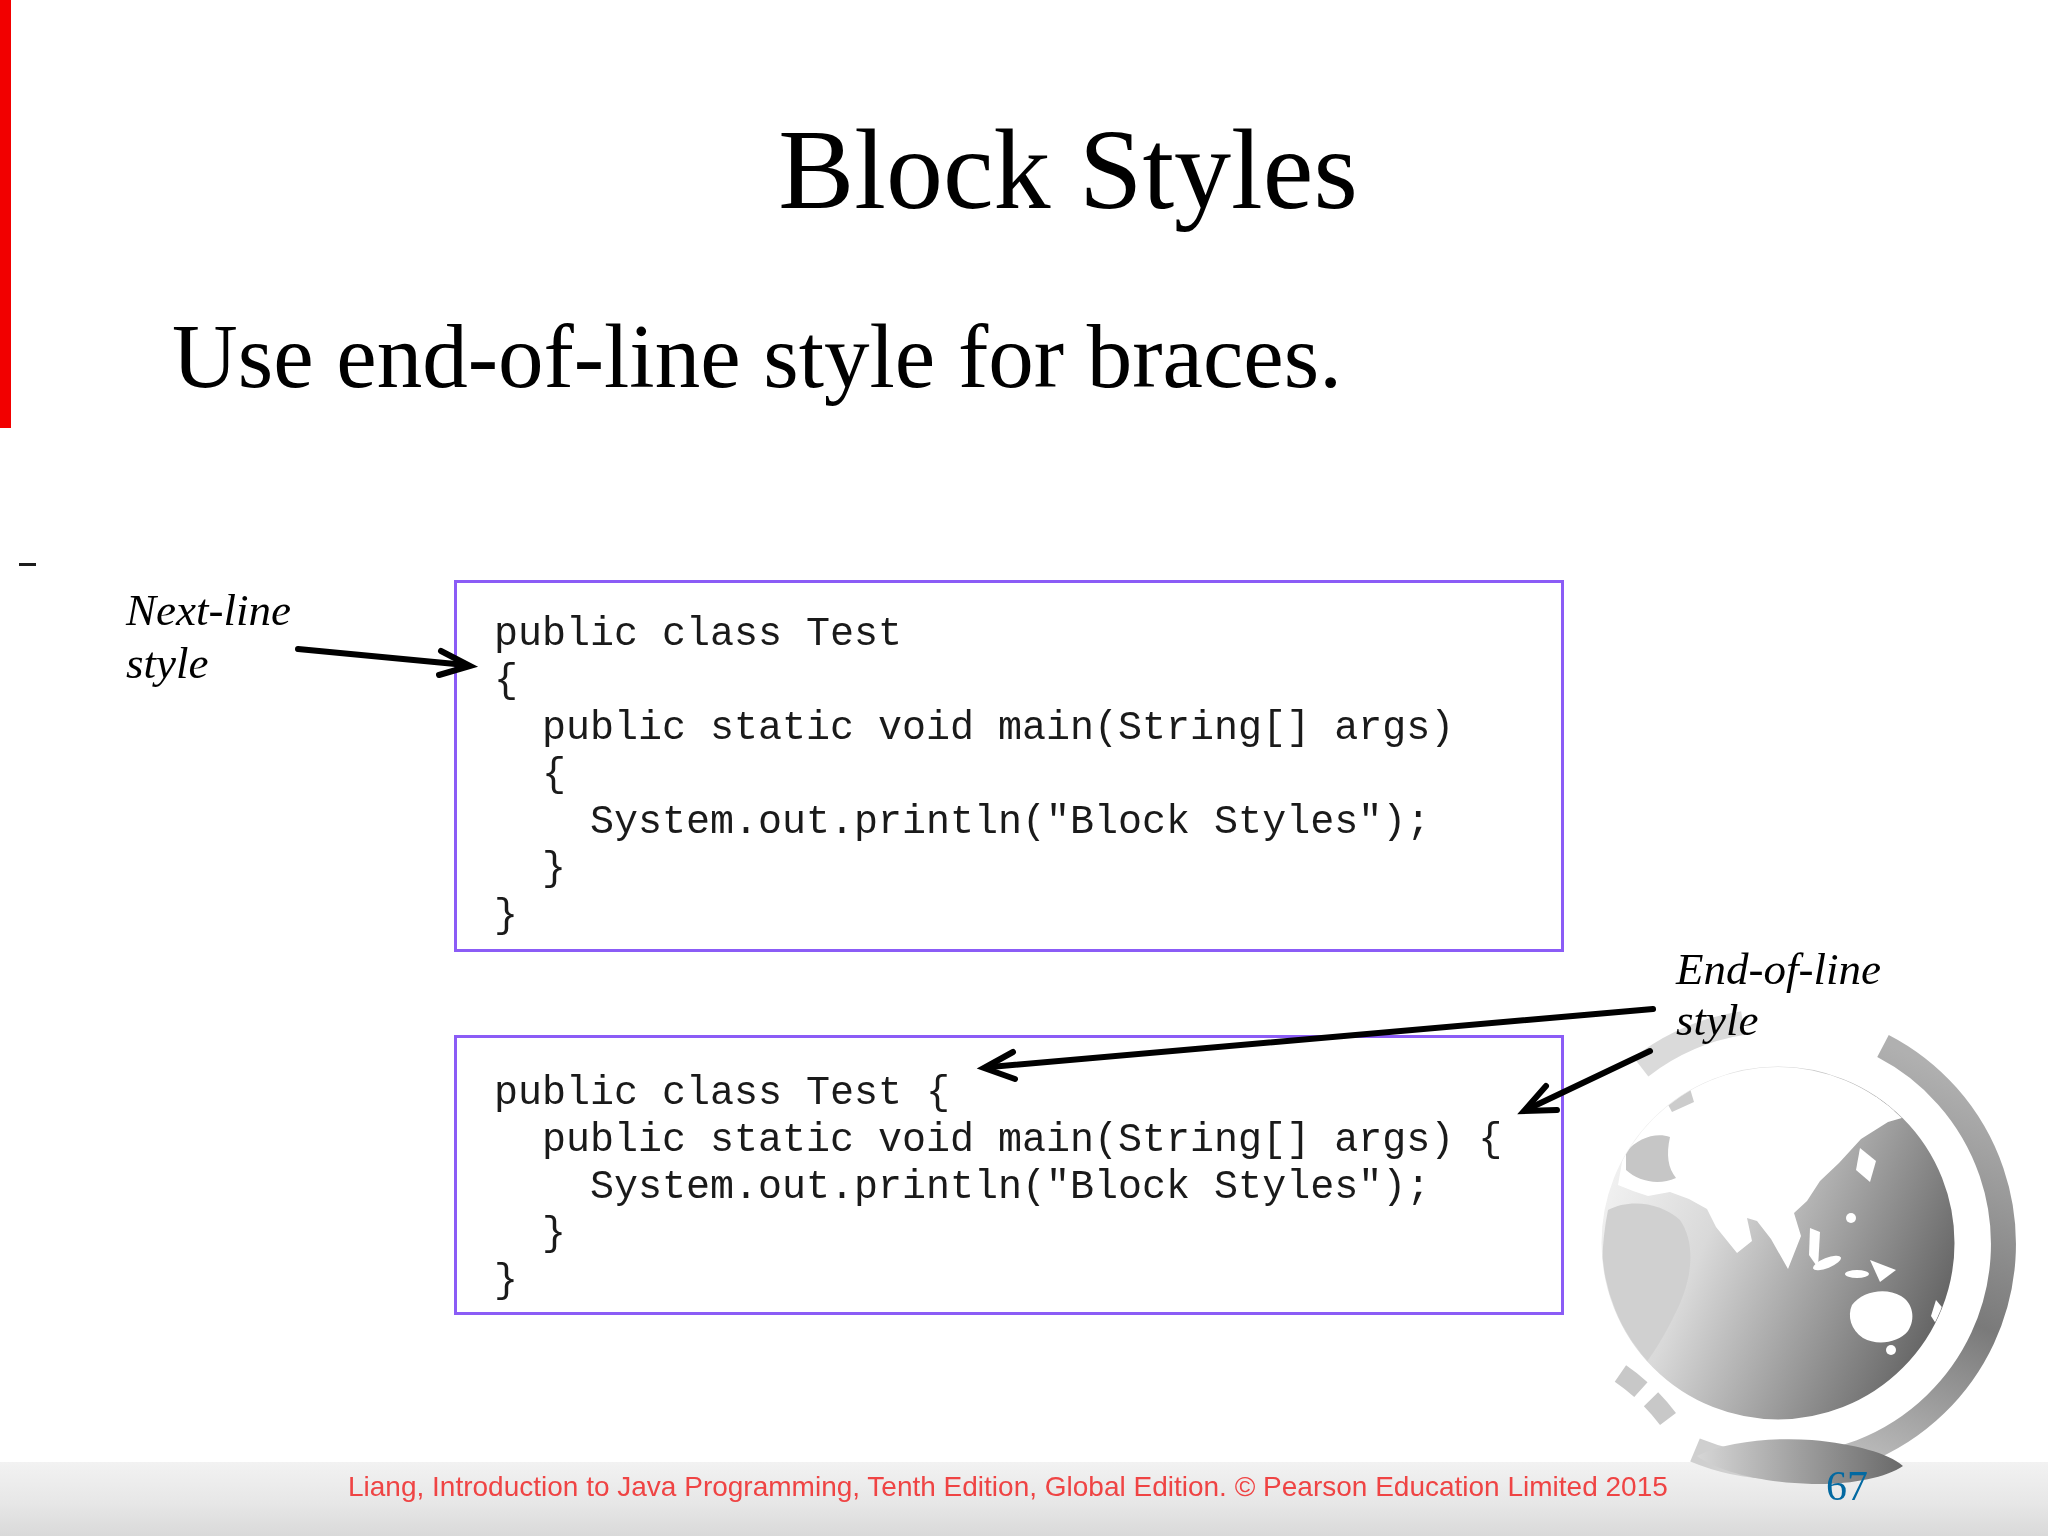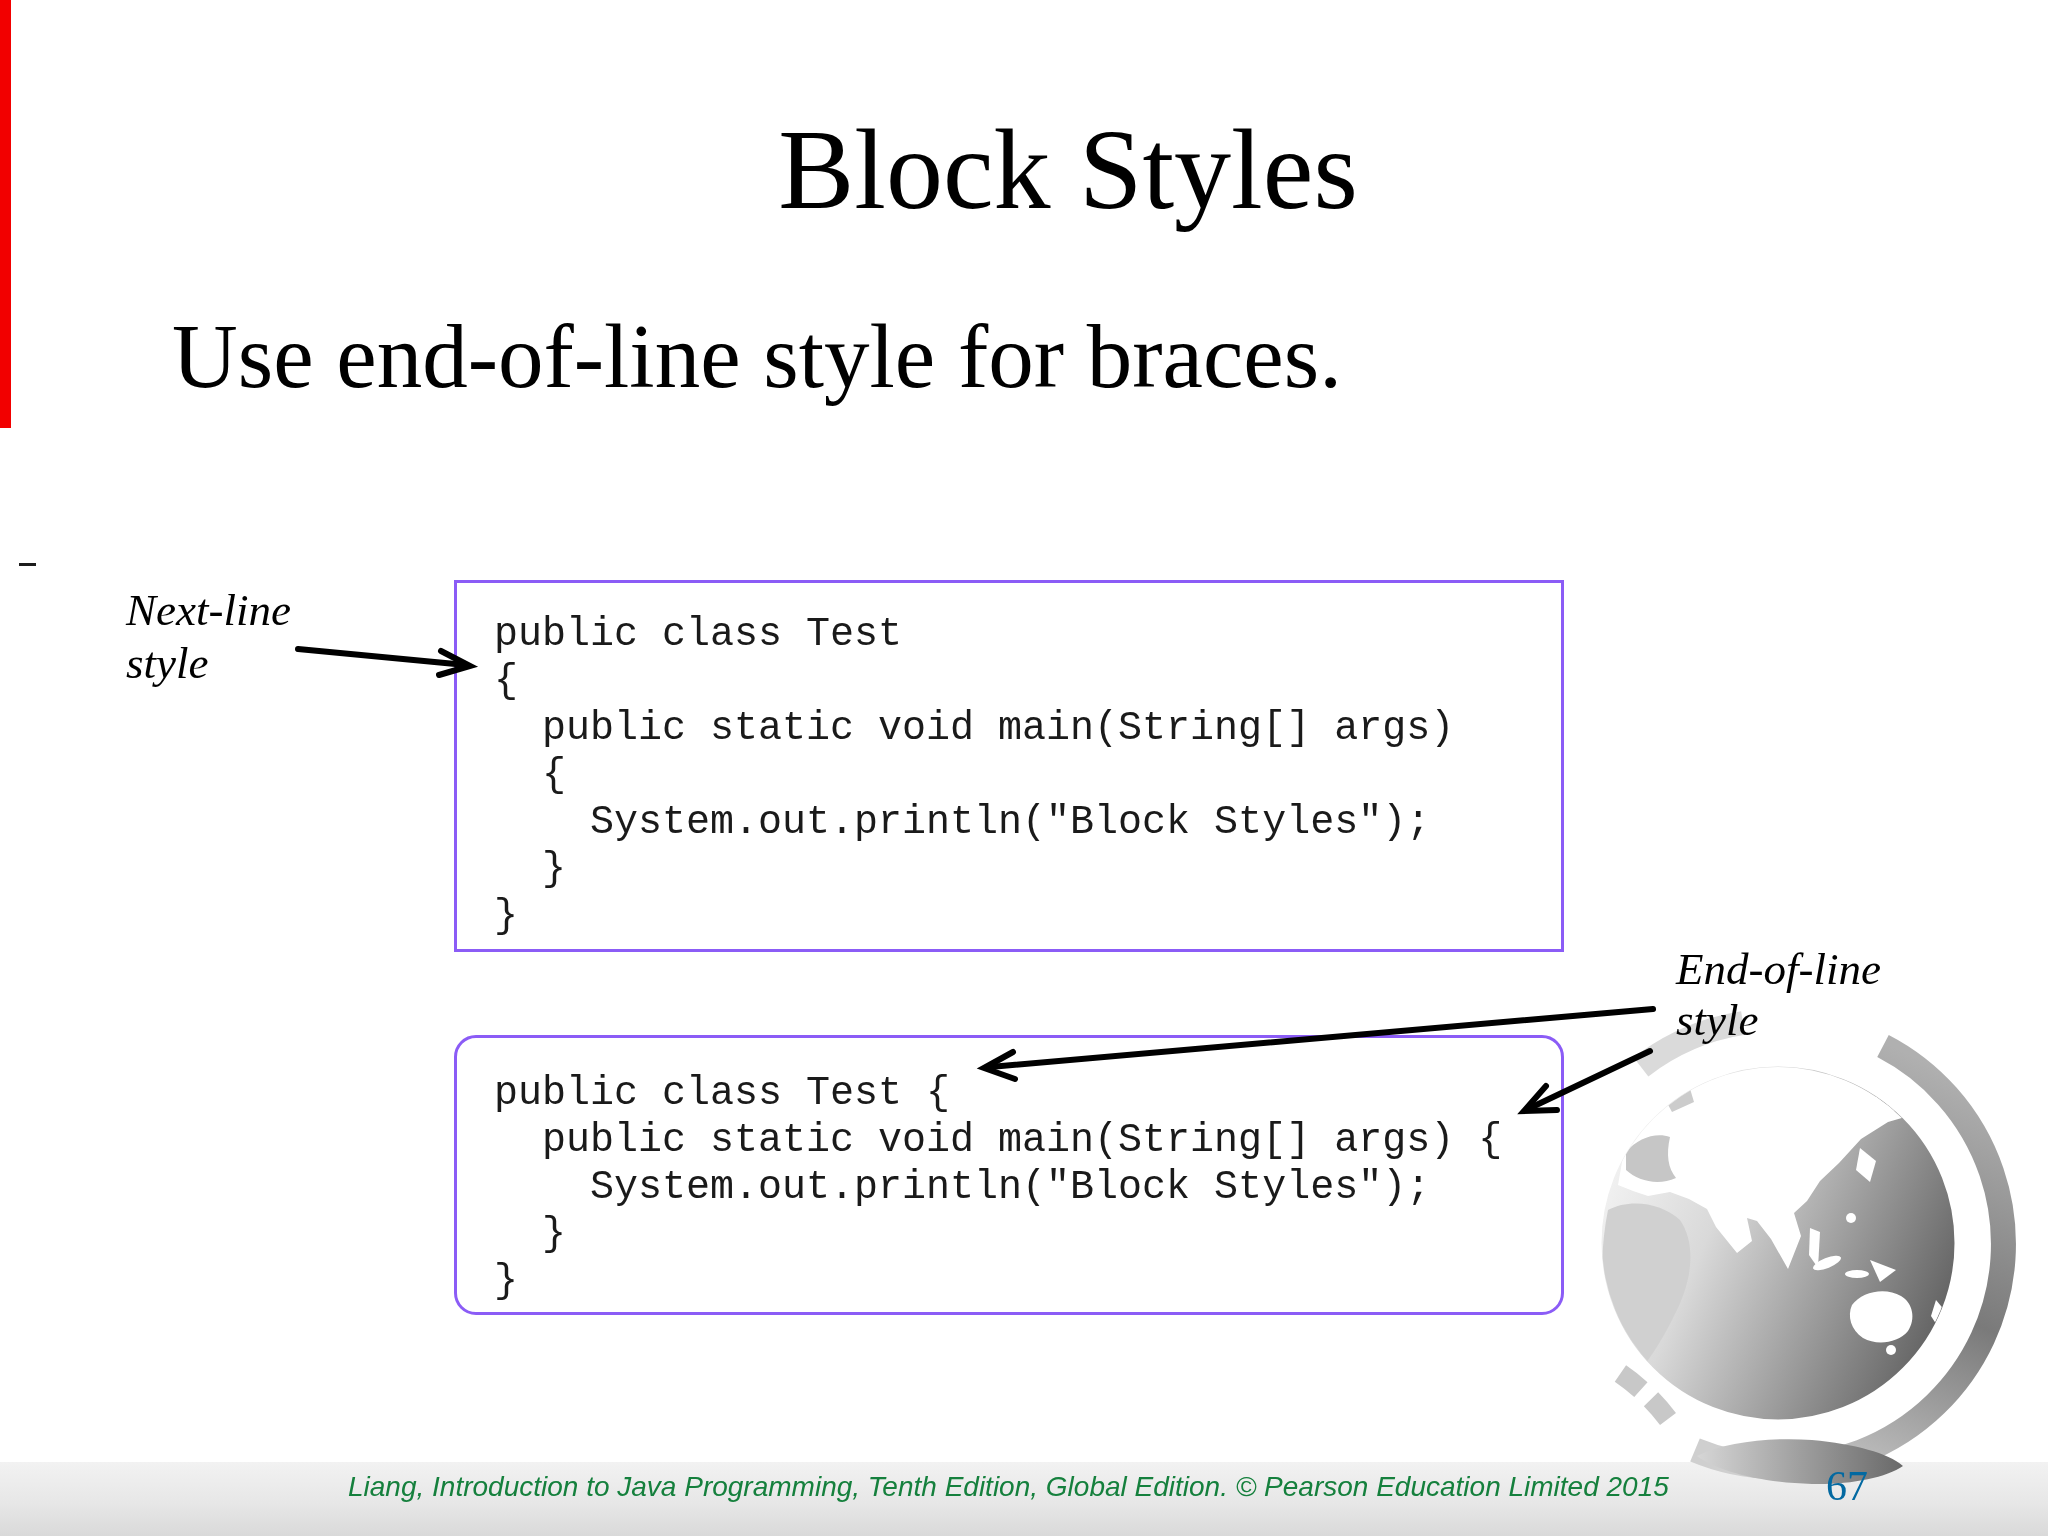--- a/index.html
+++ b/index.html
@@ -38,42 +38,41 @@
     position:absolute;left:172px;top:298px;
     font-size:91px;line-height:118px;color:#000;
     z-index:3;white-space:nowrap;
   }
   .code-box{
     position:absolute;left:454px;width:1104px;
     border:3px solid #8b5cf6;background:transparent;
     z-index:4;box-sizing:content-box;
   }
   .code-box.box1{top:580px;height:366px;padding:0;}
-  .code-box.box2{top:1035px;height:274px;border-radius:22px;}
+  .code-box.box2{top:1035px;height:274px;}
   .code{
     margin:0;
     font-family:"Liberation Mono", monospace;
     font-size:40px;line-height:47px;color:#1a1a1a;
   }
   .box1 .code{padding:28px 10px 0 37px;}
   .box2 .code{padding:32px 10px 0 37px;}
   .code div{white-space:pre;}
   .anno-label{
     position:absolute;
     font-style:italic;font-size:45px;color:#000;
     z-index:6;white-space:nowrap;
   }
   .anno-next{left:126px;top:564px;line-height:53px;margin-top:20px;}
   .anno-eol{left:1676px;top:944px;line-height:51px;}
   .footer{
     position:absolute;left:348px;top:1471px;
     font-family:"Liberation Sans", sans-serif;
-    font-size:28px;color:#15803d;z-index:6;white-space:nowrap;
+    font-size:28px;color:#ef4444;z-index:6;white-space:nowrap;
     letter-spacing:0px;
-    font-style:italic;
   }
   .page-number{
     position:absolute;left:1826px;top:1462px;
     font-size:42px;color:#0369a1;z-index:6;
   }
 </style>
 </head>
 <body>
 
 <div class="slide">

